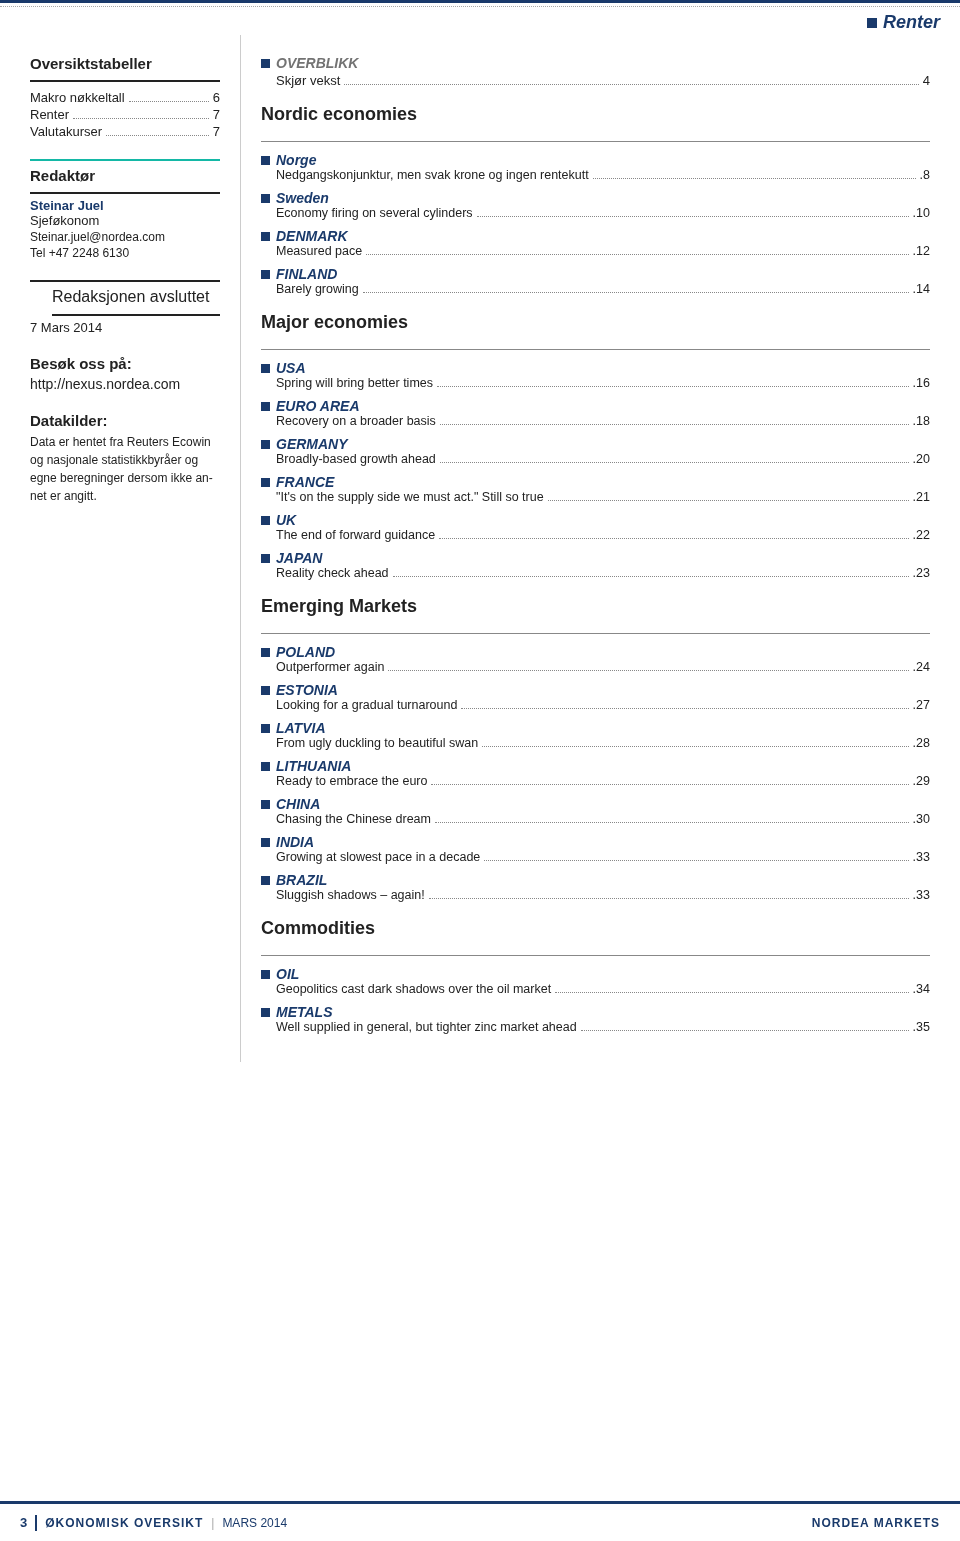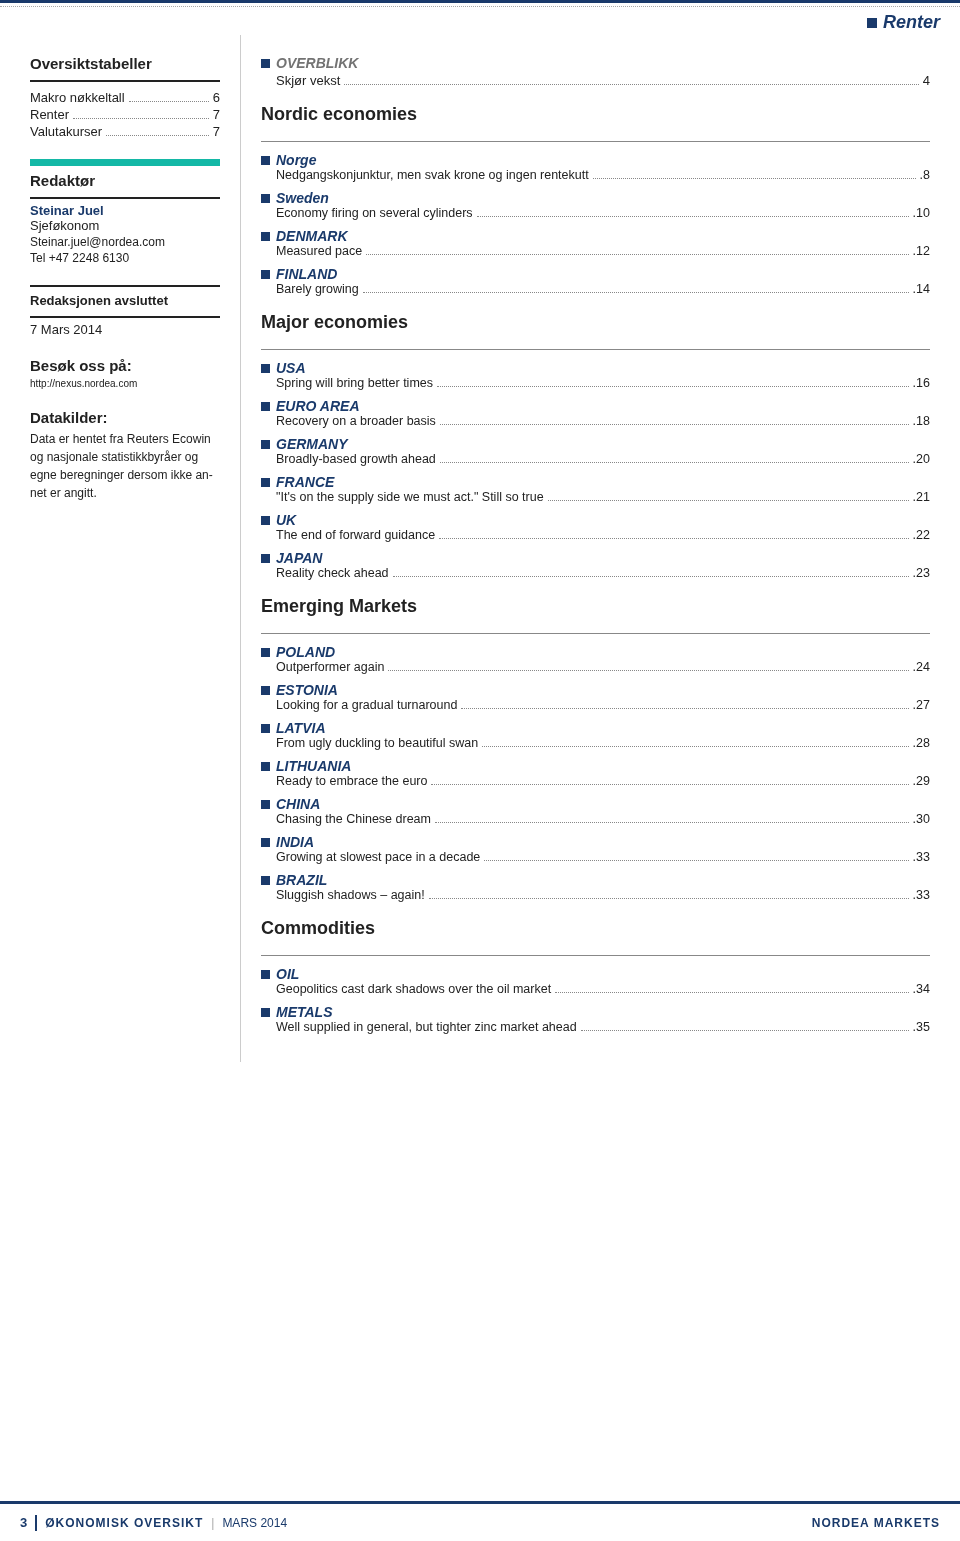--- a/index.html
+++ b/index.html
@@ -89,21 +89,21 @@
       margin-bottom: 3px;
     }
     .toc-item .page-num {
       font-size: 13px;
       color: #222;
     }
 
     
     .redaktor-section {
       margin-top: 20px;
-      border-top: 7px solid #14b8a6;
+      border-top: 2px solid #14b8a6;
       padding-top: 6px;
     }
     .redaktor-section h3 {
       font-size: 15px;
       font-weight: bold;
       margin-bottom: 4px;
     }
     .redaktor-section .name {
       font-size: 13px;
       font-weight: bold;
@@ -119,40 +119,41 @@
       margin-top: 2px;
     }
 
     
     .redaks-section {
       margin-top: 20px;
       border-top: 2px solid #222;
       padding-top: 6px;
     }
     .redaks-section h3 {
-      font-size: 13px;
-      font-weight: bold;
+      font-size: 16px;
+      font-weight: normal;
       margin-bottom: 4px;
+      margin-left: 22px;
     }
     .redaks-section .date {
       font-size: 13px;
       color: #222;
     }
 
     
     .besok-section {
       margin-top: 20px;
     }
     .besok-section h3 {
       font-size: 15px;
       font-weight: bold;
       margin-bottom: 4px;
     }
     .besok-section .url {
-      font-size: 10px;
+      font-size: 14px;
       color: #222;
     }
 
     
     .datakilder-section {
       margin-top: 20px;
     }
     .datakilder-section h3 {
       font-size: 15px;
       font-weight: bold;

